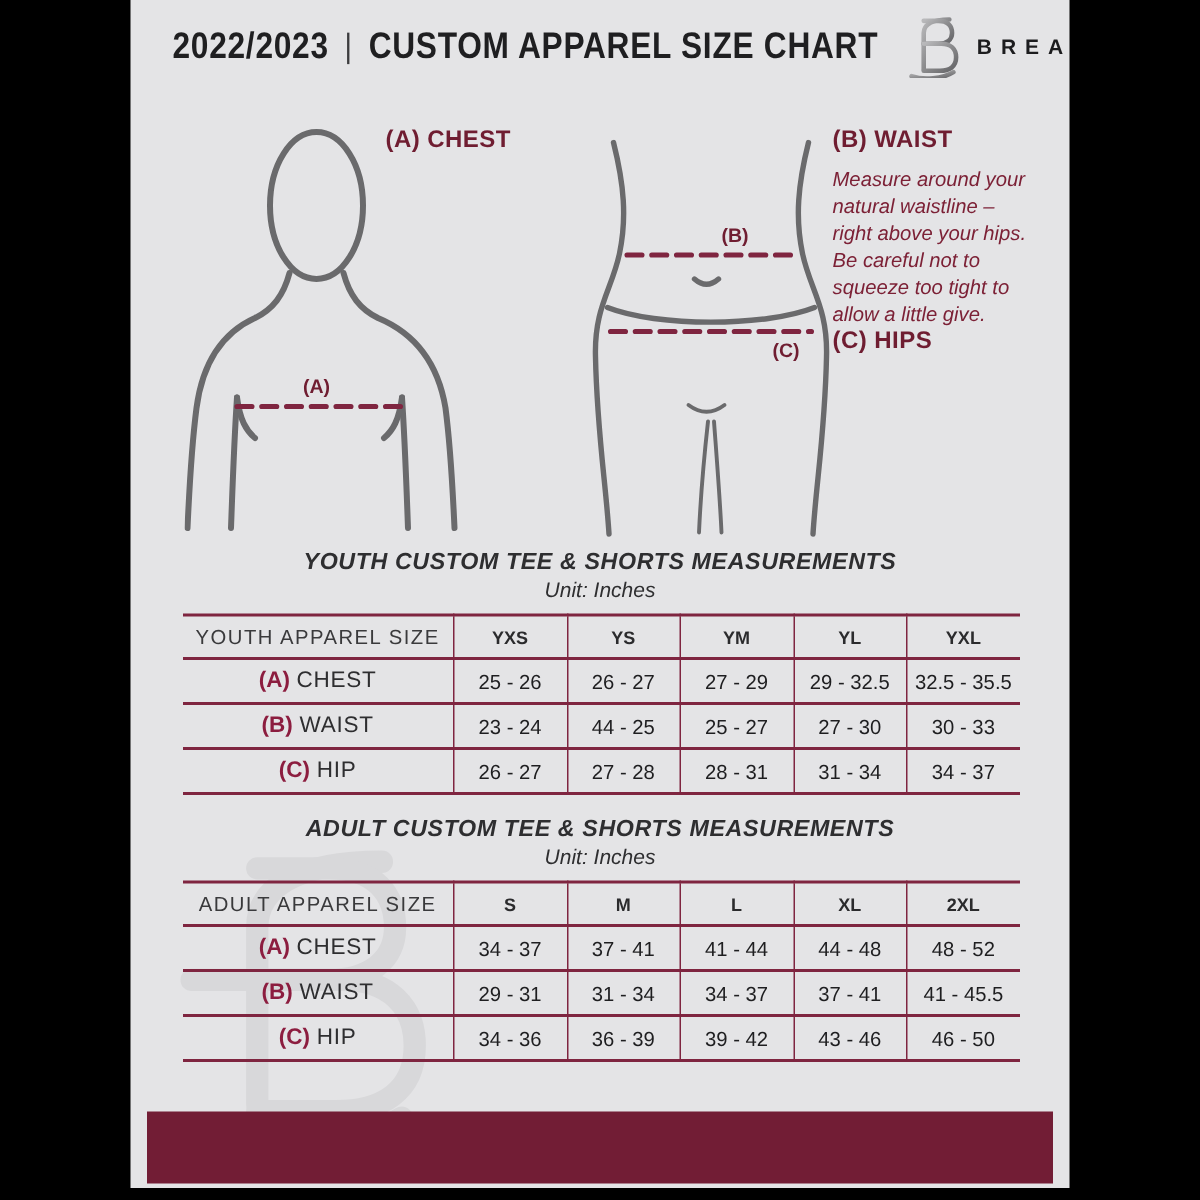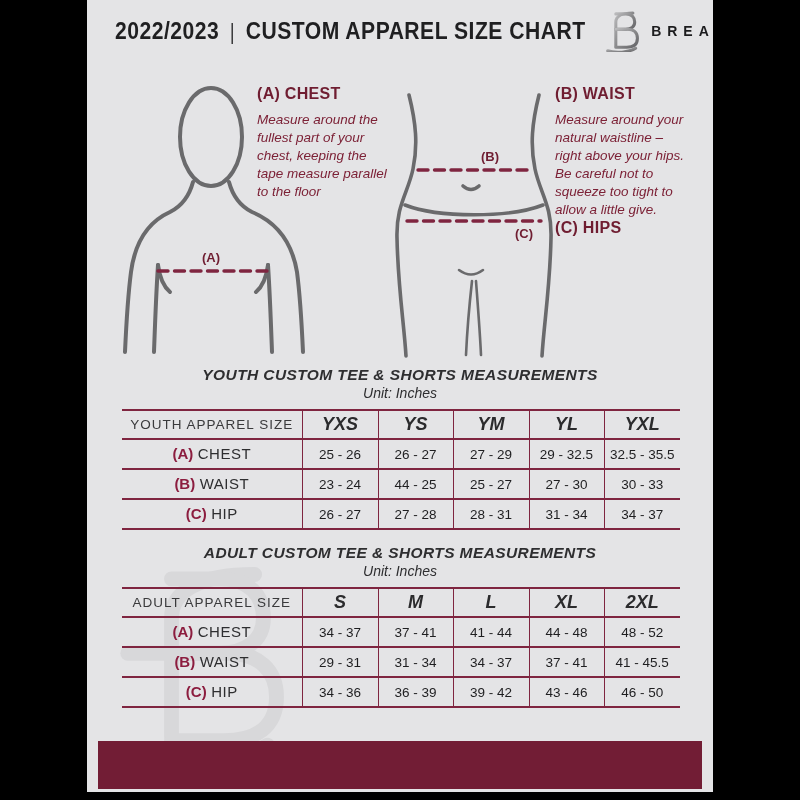--- a/index.html
+++ b/index.html
@@ -60,21 +60,21 @@
   .tbl-youth{top:409px;} .tbl-adult{top:587px;}
   table.size-table tr{height:30px;}
   table.size-table tr.hdr{height:29px;}
   table.size-table tr + tr{border-top:2px solid #7f2540;}
   table.size-table td, table.size-table th{
     border:none;padding:0;text-align:center;vertical-align:middle;
   }
   table.size-table td + td, table.size-table th + th{border-left:1.5px solid #7f2540;}
   th.first, td.first{text-align:left;padding-left:19px;}
   th.first{font-weight:normal;font-size:13.5px;letter-spacing:1px;color:#3a3a3c;}
-  th.size-code{font-weight:bold;font-size:18px;color:#2b2b2d;font-style:italic;}
+  th.size-code{font-weight:bold;font-size:12px;color:#2b2b2d;}
   td.first .pfx{font-weight:bold;color:#8c1d3f;font-size:15px;}
   td.first .lbl{font-size:15px;color:#2e2e30;letter-spacing:.5px;}
   td.val{font-size:13.5px;color:#1e1e20;}
   
   .footer-bar{
     position:absolute;left:11px;top:741px;width:604px;height:48px;
     background:#721d35;z-index:3;
   }
   .watermark{position:absolute;left:32px;top:556px;z-index:0;}
   .content-layer{position:relative;z-index:1;}
@@ -140,25 +140,20 @@
       <path d="M79,188 C76,215 74,240 73,262" stroke-width="2.6"></path>
       <path d="M83,188 C85,215 87,240 88,262" stroke-width="2.6"></path>
       <path d="M25,77 H139" stroke="#7f2540" stroke-width="3.4" stroke-dasharray="10 6.5"></path>
       <path d="M14,128 H148" stroke="#7f2540" stroke-width="3.4" stroke-dasharray="10 6.5"></path>
       <text class="marker" x="88" y="68" stroke="none">(B)</text>
       <text class="marker" x="122" y="145" stroke="none">(C)</text>
     </svg>
 
     <div class="guide-block g-chest">
       <div class="guide-heading">(A) CHEST</div>
-      <div class="guide-body">Measure around the
-fullest part of your
-chest, keeping the
-tape measure parallel
-to the floor</div>
     </div>
     <div class="guide-block g-waist">
       <div class="guide-heading">(B) WAIST</div>
       <div class="guide-body">Measure around your
 natural waistline –
 right above your hips.
 Be careful not to
 squeeze too tight to
 allow a little give.</div>
     </div>

